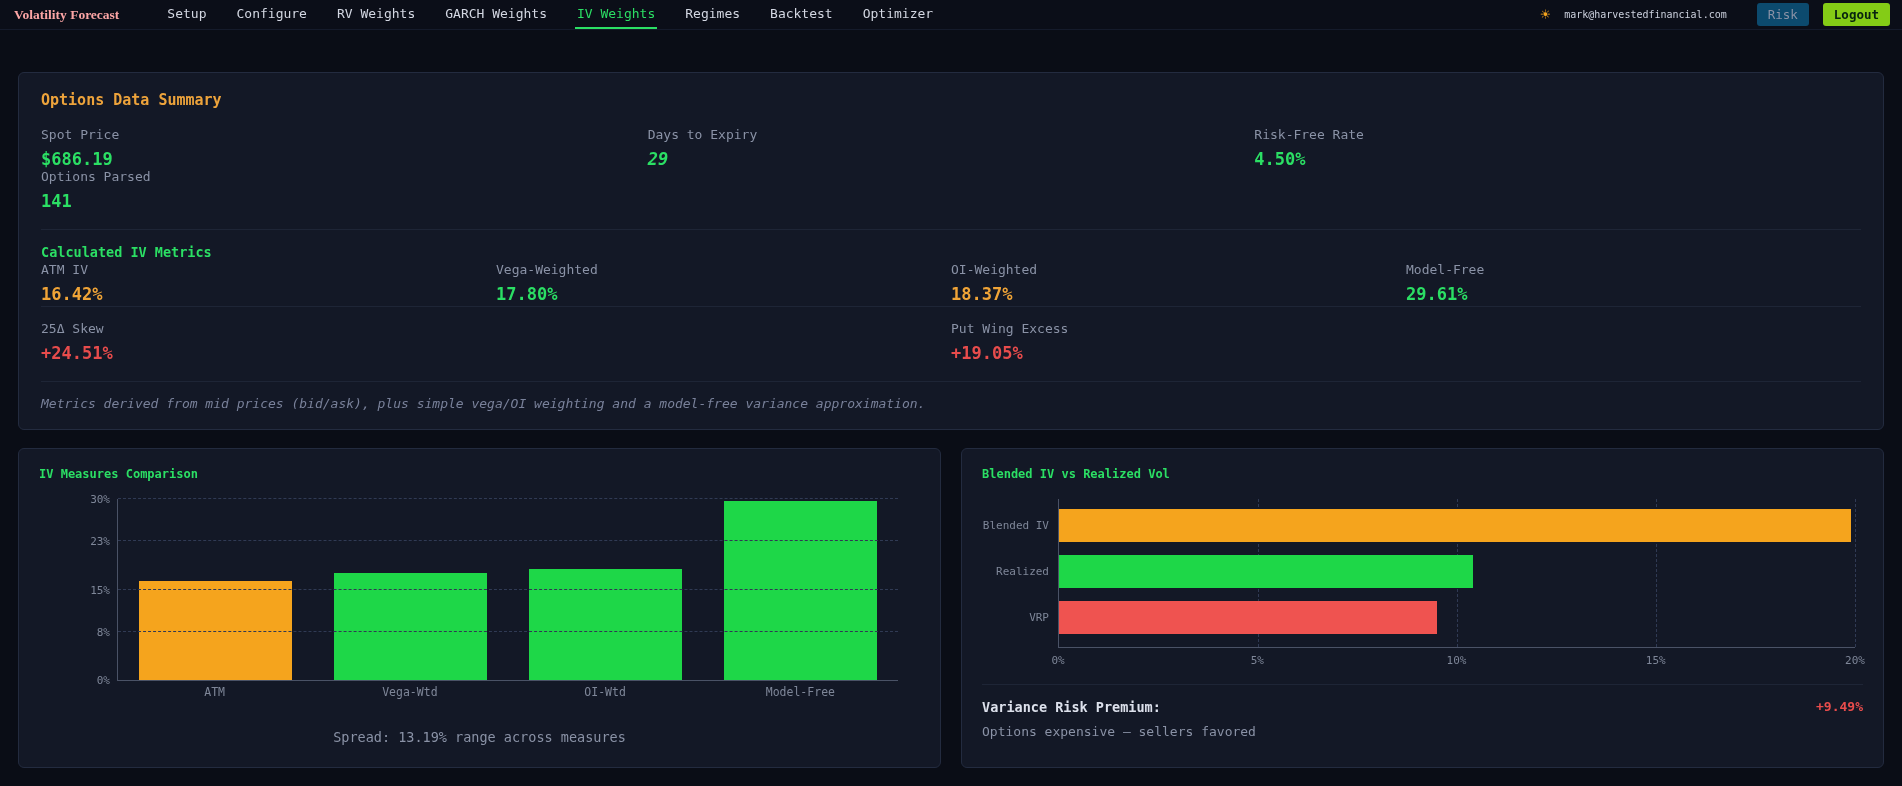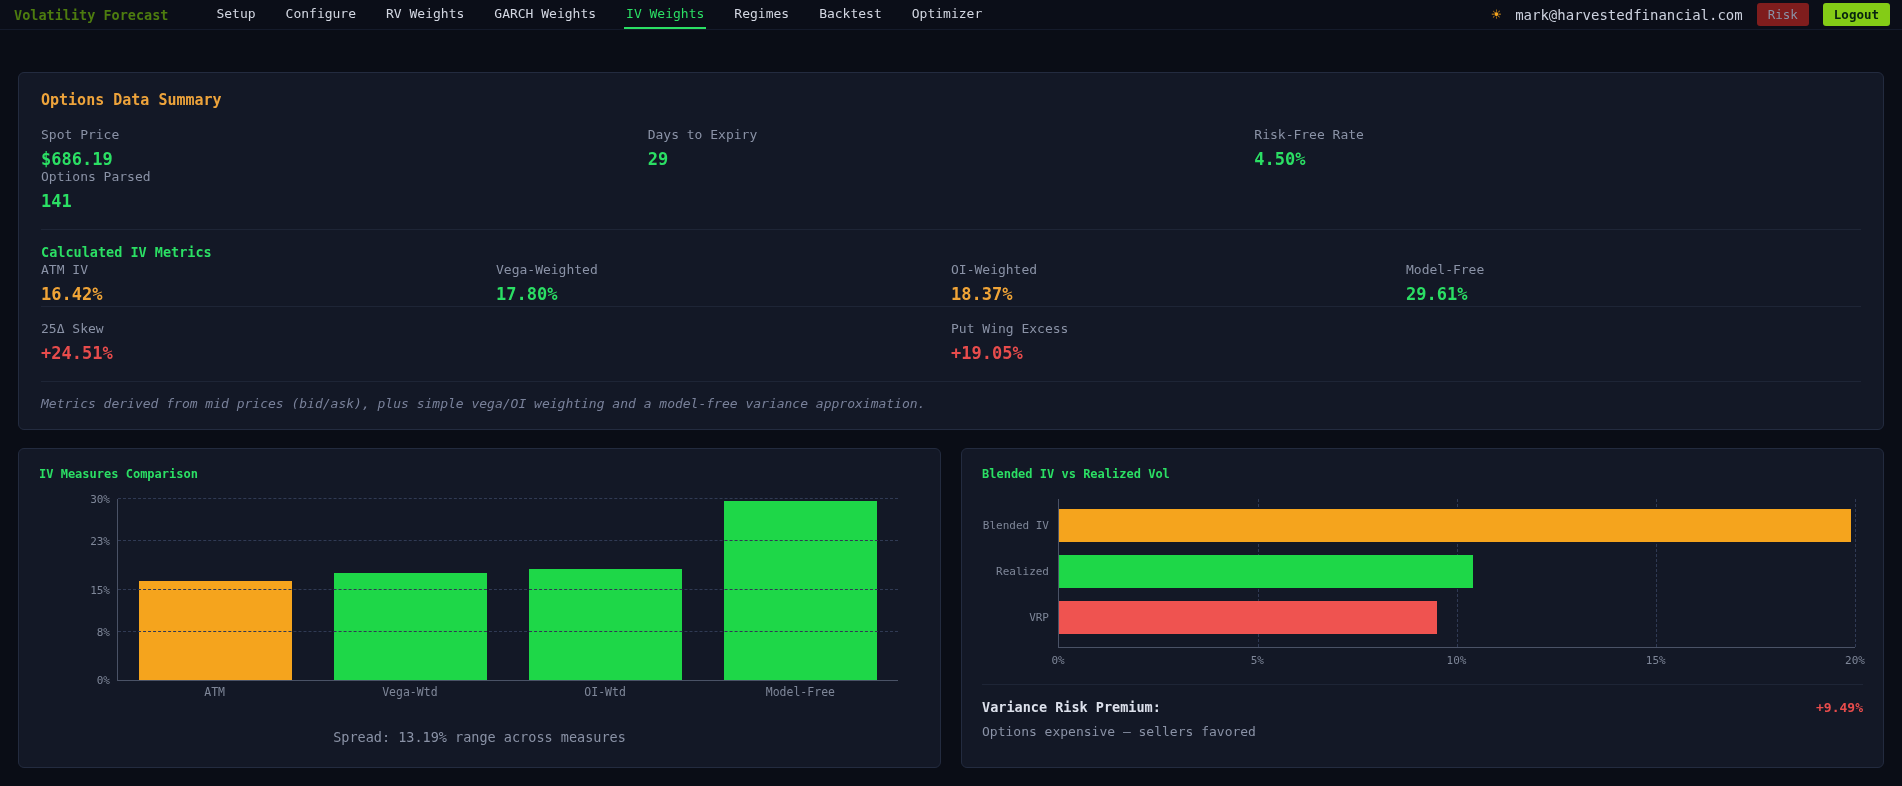--- a/index.html
+++ b/index.html
@@ -8,32 +8,32 @@
     width:1902px; height:786px; overflow:hidden;
     background:#0a0d16;
     font-family:"DejaVu Sans Mono","Liberation Mono",monospace;
     color:#c6cbd9;
   }
   
   .navbar {
     height:30px; display:flex; align-items:center;
     padding:0 12px; background:#0b0e18; border-bottom:1px solid #151b2b;
   }
-  .brand { color:#4d7c0f; font-weight:bold; font-size:13.5px; margin:0 46px 0 2px; white-space:nowrap; }
+  .brand { color:#fca5a5; font-weight:bold; font-size:13.5px; margin:0 46px 0 2px; white-space:nowrap;font-family:Liberation Serif, serif; }
   .nav { display:flex; gap:26px; align-items:stretch; height:100%; }
   .nav-item {
     display:flex; align-items:center; font-size:13px; color:#d3d7e2;
     text-decoration:none; cursor:pointer; border-bottom:2px solid transparent; padding:0 2px;
   }
   .nav-item.active { color:#2bdf64; border-bottom-color:#2bdf64; }
   .nav-right { margin-left:auto; display:flex; align-items:center; gap:14px; }
   .sun-icon { color:#f5a41d; font-size:16px; line-height:1; cursor:pointer; }
-  .email { font-size:14px; color:#ccd1de; }
+  .email { font-size:10px; color:#ccd1de; }
   .btn { border:none; border-radius:3px; padding:4px 11px; font:inherit; font-size:12.5px; cursor:pointer; }
-  .btn-risk { background:#7f1d1d; color:#8a92a6; }
+  .btn-risk { background:#0c4a6e; color:#8a92a6;margin-left:16px; }
   .btn-logout { background:#84cc16; color:#07230f; font-weight:bold; }
 
   
   .main { padding:42px 18px 0; }
   .card { background:#131826; border:1px solid #232b3f; border-radius:6px; }
   .card-lg { padding:18px 22px 18px; }
   .title-orange { color:#eda33b; font-weight:bold; font-size:15px; }
   .title-green  { color:#2bdf64; font-weight:bold; font-size:12px; }
 
   .stats-grid { display:grid; grid-template-columns:repeat(3,1fr); margin-top:18px; }
@@ -73,21 +73,21 @@
   }
   .hplotwrap { flex:1; margin-right:8px; }
   .hplot { position:relative; border-left:1px solid #4a5266; border-bottom:1px solid #4a5266; padding-top:10px; }
   .vgridline { position:absolute; top:0; bottom:0; border-left:1px dashed #303a54; }
   .hrow { height:33px; margin-bottom:13px; position:relative; }
   .hbar { height:100%; }
   .hticks { position:relative; height:16px; margin-top:6px; }
   .xtick { position:absolute; transform:translateX(-50%); font-size:11px; color:#7e8698; white-space:nowrap; }
 
   .vrp-footer { margin-top:14px; border-top:1px solid #1e2536; padding-top:14px; }
-  .vrp-row { display:flex; justify-content:space-between; align-items:flex-end; }
+  .vrp-row { display:flex; justify-content:space-between; align-items:flex-start; }
   .vrp-label { font-size:13.5px; font-weight:bold; color:#dde1ec; }
   .vrp-value { font-size:13px; font-weight:bold; }
   .vrp-note { margin-top:9px; font-size:13px; color:#8a92a6; }
 
   .card-bottom { margin-top:18px; padding:20px 22px; height:140px; }
 </style>
 </head>
 <body>
 
 <header class="navbar">
@@ -115,21 +115,21 @@
   <section class="card card-lg">
     <div class="title-orange">Options Data Summary</div>
 
     <div class="stats-grid">
       <div class="stat">
         <div class="stat-label">Spot Price</div>
         <div class="stat-value" style="color: rgb(43, 223, 100);">$686.19</div>
       </div>
       <div class="stat">
         <div class="stat-label">Days to Expiry</div>
-        <div class="stat-value" style="color: rgb(43, 223, 100);">29</div>
+        <div class="stat-value" style="color: rgb(43, 223, 100); font-style: italic;">29</div>
       </div>
       <div class="stat">
         <div class="stat-label">Risk-Free Rate</div>
         <div class="stat-value" style="color: rgb(43, 223, 100);">4.50%</div>
       </div>
       <div class="stat">
         <div class="stat-label">Options Parsed</div>
         <div class="stat-value" style="color: rgb(43, 223, 100);">141</div>
       </div>
     </div>

